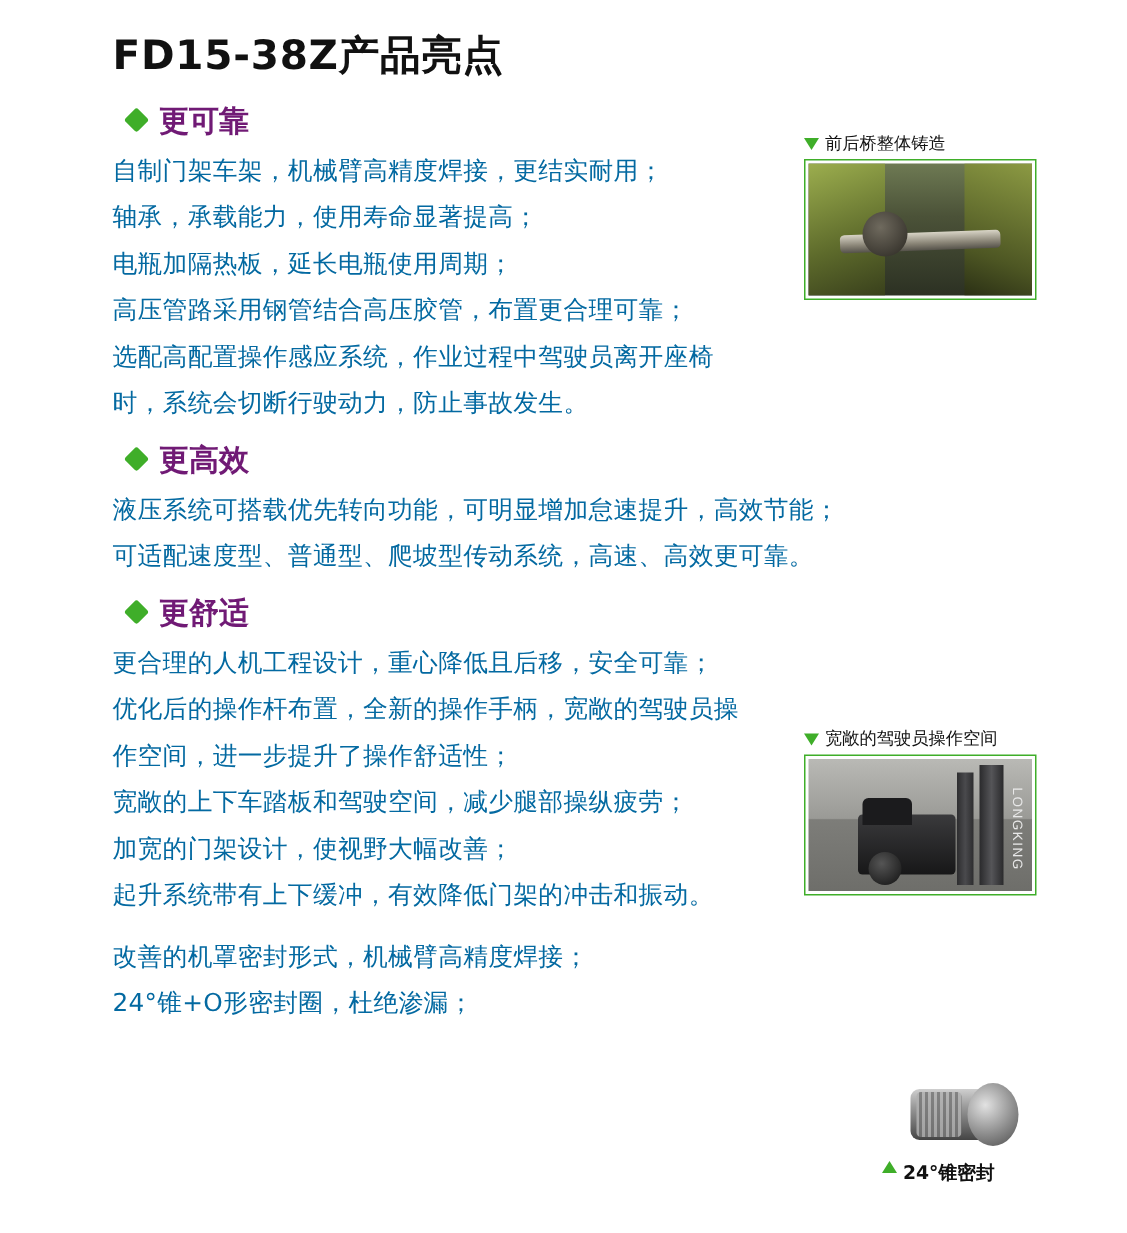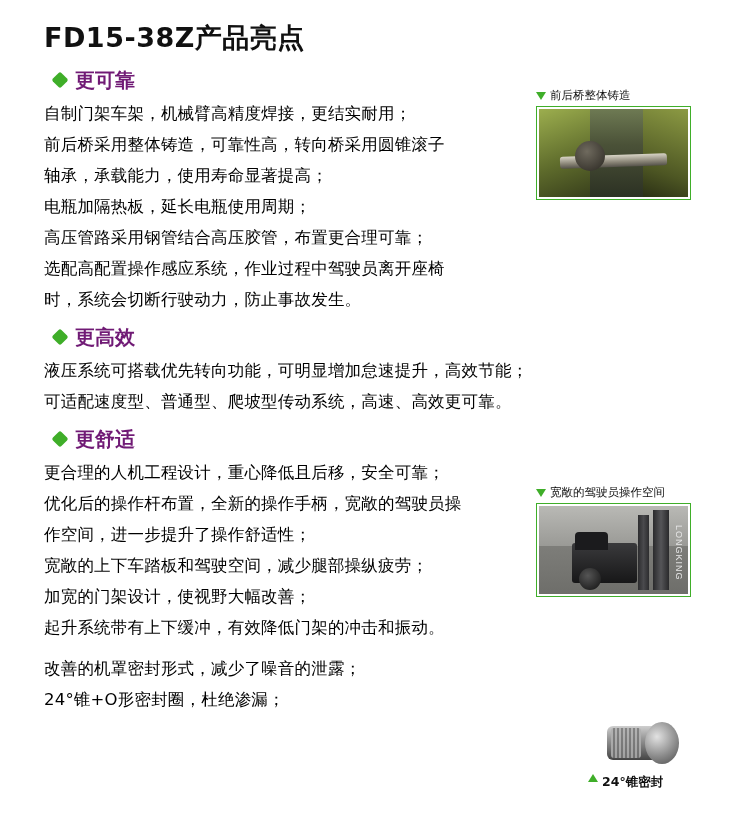--- a/index.html
+++ b/index.html
@@ -13,21 +13,21 @@
     font-family: "DejaVu Sans", "Liberation Sans", sans-serif;
     color: #1a1a1a;
     position: relative;
     overflow: hidden;
   }
   .page {
     position: relative;
     width: 751px;
     height: 822px;
     box-sizing: border-box;
-    padding: 22px 34px 0 44px;
+    padding: 22px 34px 0 75px;
   }
   .doc-title {
     font-size: 27px;
     font-weight: bold;
     letter-spacing: 0.5px;
     color: #111111;
     margin: 0 0 14px 0;
     line-height: 1.2;
   }
   .section {
@@ -51,21 +51,21 @@
   }
   .section-title {
     font-size: 20px;
     font-weight: bold;
     color: #701a75;
     line-height: 1.2;
   }
   .body-text {
     font-size: 16.5px;
     line-height: 31px;
-    color: #000000;
+    color: #0369a1;
     letter-spacing: 0.2px;
     max-width: 470px;
   }
   .body-text div {
     white-space: nowrap;
   }
   .wide .body-text {
     max-width: 640px;
   }
   
@@ -274,21 +274,20 @@
 
   <h1 class="doc-title">FD15-38Z产品亮点</h1>
 
   <div class="section">
     <div class="section-head">
       <span class="diamond"></span>
       <span class="section-title">更可靠</span>
     </div>
     <div class="body-text">
       <div>自制门架车架，机械臂高精度焊接，更结实耐用；</div>
-      <div>前后桥采用整体铸造，可靠性高，转向桥采用圆锥滚子</div>
       <div>轴承，承载能力，使用寿命显著提高；</div>
       <div>电瓶加隔热板，延长电瓶使用周期；</div>
       <div>高压管路采用钢管结合高压胶管，布置更合理可靠；</div>
       <div>选配高配置操作感应系统，作业过程中驾驶员离开座椅</div>
       <div>时，系统会切断行驶动力，防止事故发生。</div>
     </div>
   </div>
 
   <div class="section wide">
     <div class="section-head">
@@ -311,21 +310,21 @@
       <div>优化后的操作杆布置，全新的操作手柄，宽敞的驾驶员操</div>
       <div>作空间，进一步提升了操作舒适性；</div>
       <div>宽敞的上下车踏板和驾驶空间，减少腿部操纵疲劳；</div>
       <div>加宽的门架设计，使视野大幅改善；</div>
       <div>起升系统带有上下缓冲，有效降低门架的冲击和振动。</div>
     </div>
   </div>
 
   <div class="section wide">
     <div class="body-text">
-      <div>改善的机罩密封形式，减少了噪音的泄露；</div>
+      <div>改善的机罩密封形式，机械臂高精度焊接；</div>
       <div>24°锥+O形密封圈，杜绝渗漏；</div>
     </div>
   </div>
 
   <div class="figure" style="left:536px; top:88px;">
     <div class="fig-caption">
       <span class="tri-down"></span>
       <span>前后桥整体铸造</span>
     </div>
     <div class="fig-frame">

